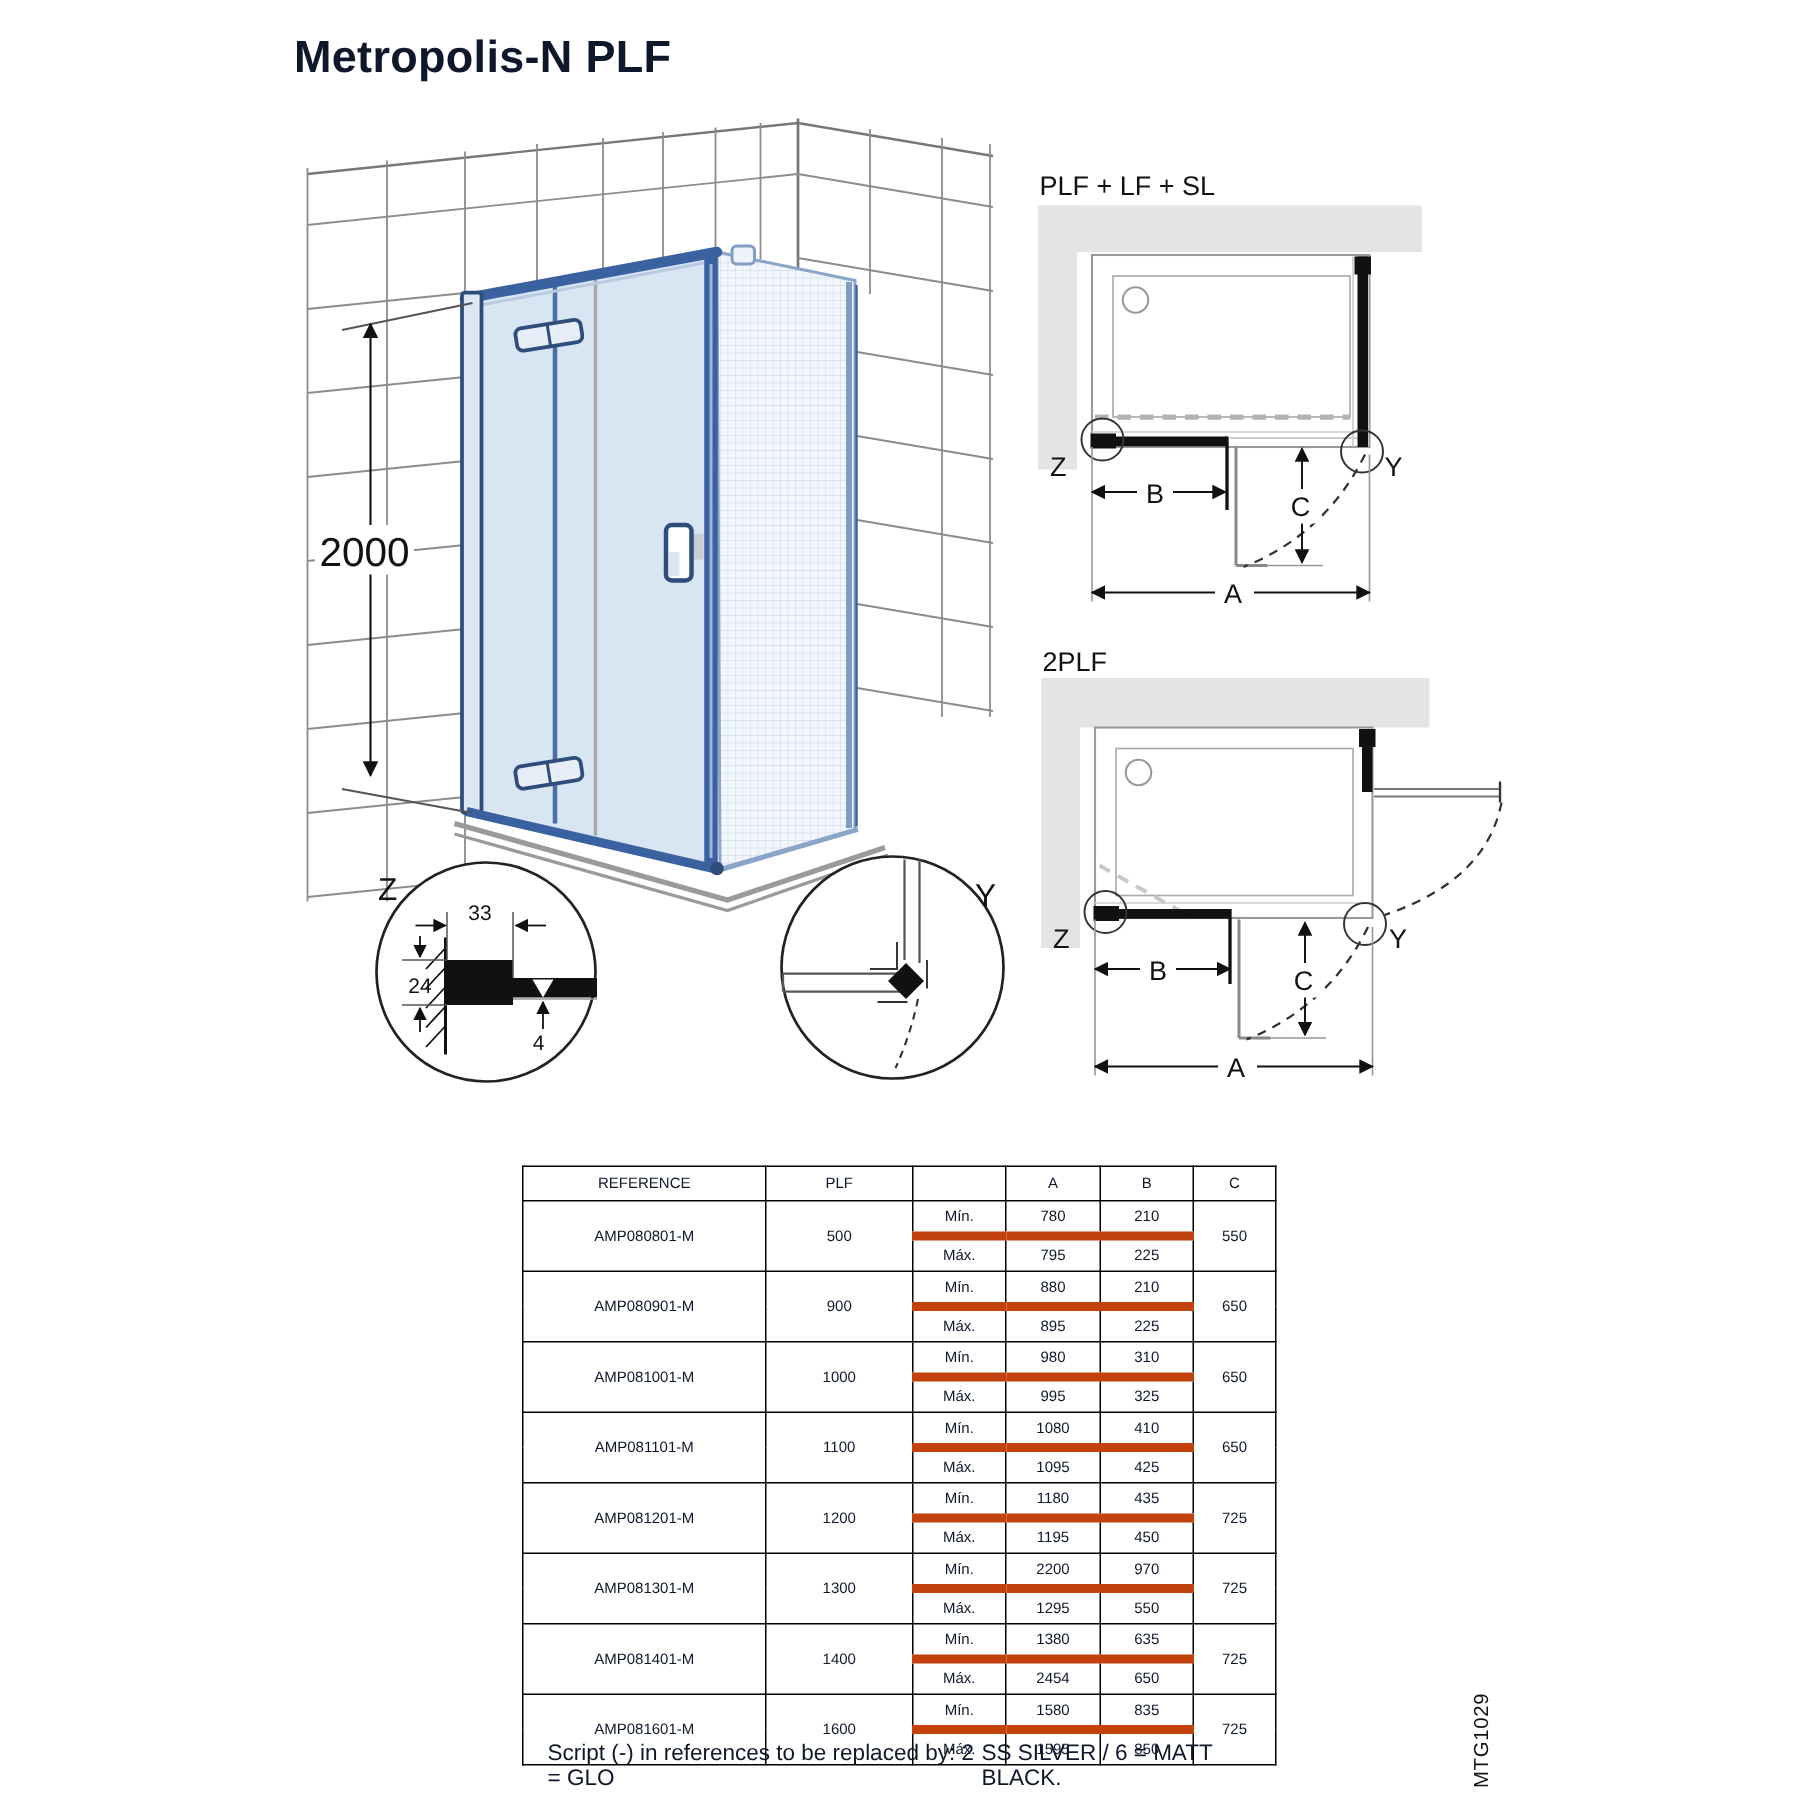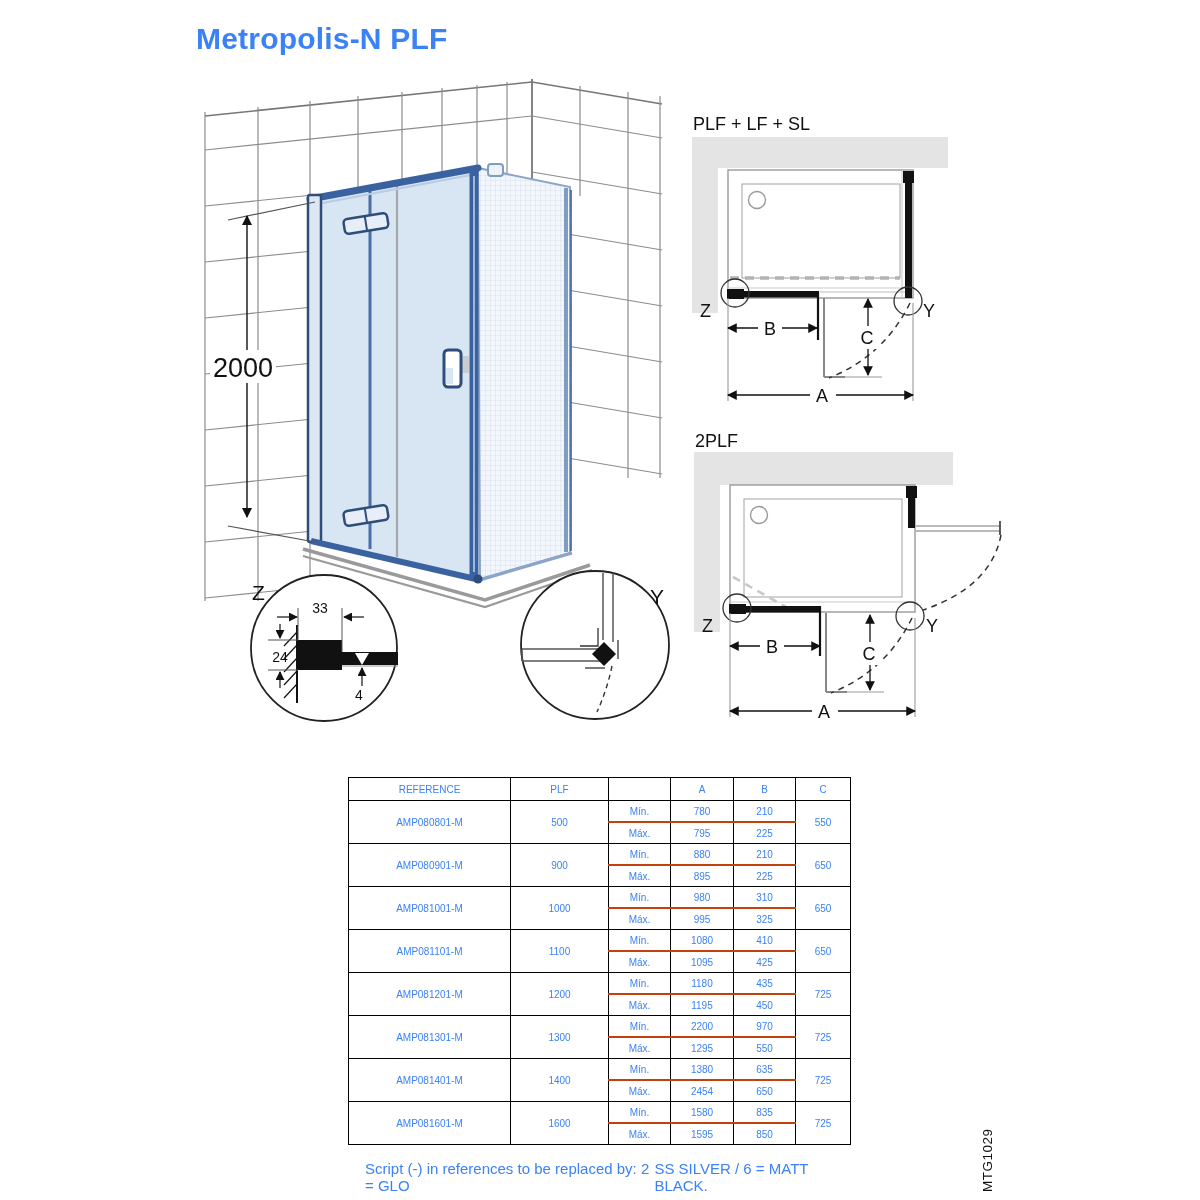--- a/index.html
+++ b/index.html
@@ -1,27 +1,27 @@
 <!DOCTYPE html>
 <html><head>
 <meta charset="utf-8">
 <style>
   html,body{margin:0;padding:0;background:#fff;}
   .page{position:relative;width:1061px;height:1200px;background:#fff;overflow:hidden;
-        font-family:"Liberation Sans",sans-serif;color:#3b82f6;}
+        font-family:"Liberation Sans",sans-serif;color:#0f172a;}
   .page-title{position:absolute;left:196px;top:22px;font-size:30px;font-weight:600;letter-spacing:.2px;}
   #diagram{position:absolute;left:0;top:0;}
   svg text{font-family:"Liberation Sans",sans-serif;fill:#111;}
 
   .spec-table-wrap{position:absolute;left:348px;top:777px;width:503px;}
   table.spec{border-collapse:collapse;width:100%;table-layout:fixed;font-size:10px;}
   table.spec th,table.spec td{border:1.6px solid #000;text-align:center;padding:0;font-weight:400;}
   table.spec th{height:22px;}
   table.spec td{height:20px;}
-  table.spec tr.maxrow td{border-top:2px solid #c2410c;}
+  table.spec tr.maxrow td{border-top:6px solid #c2410c;}
 
   .footer-note{position:absolute;left:365px;top:1160px;width:473px;display:flex;
                font-size:15px;}
 </style>
 </head>
 <body>
 
 <div class="page">
 
   <div class="page-title">Metropolis-N PLF</div>

